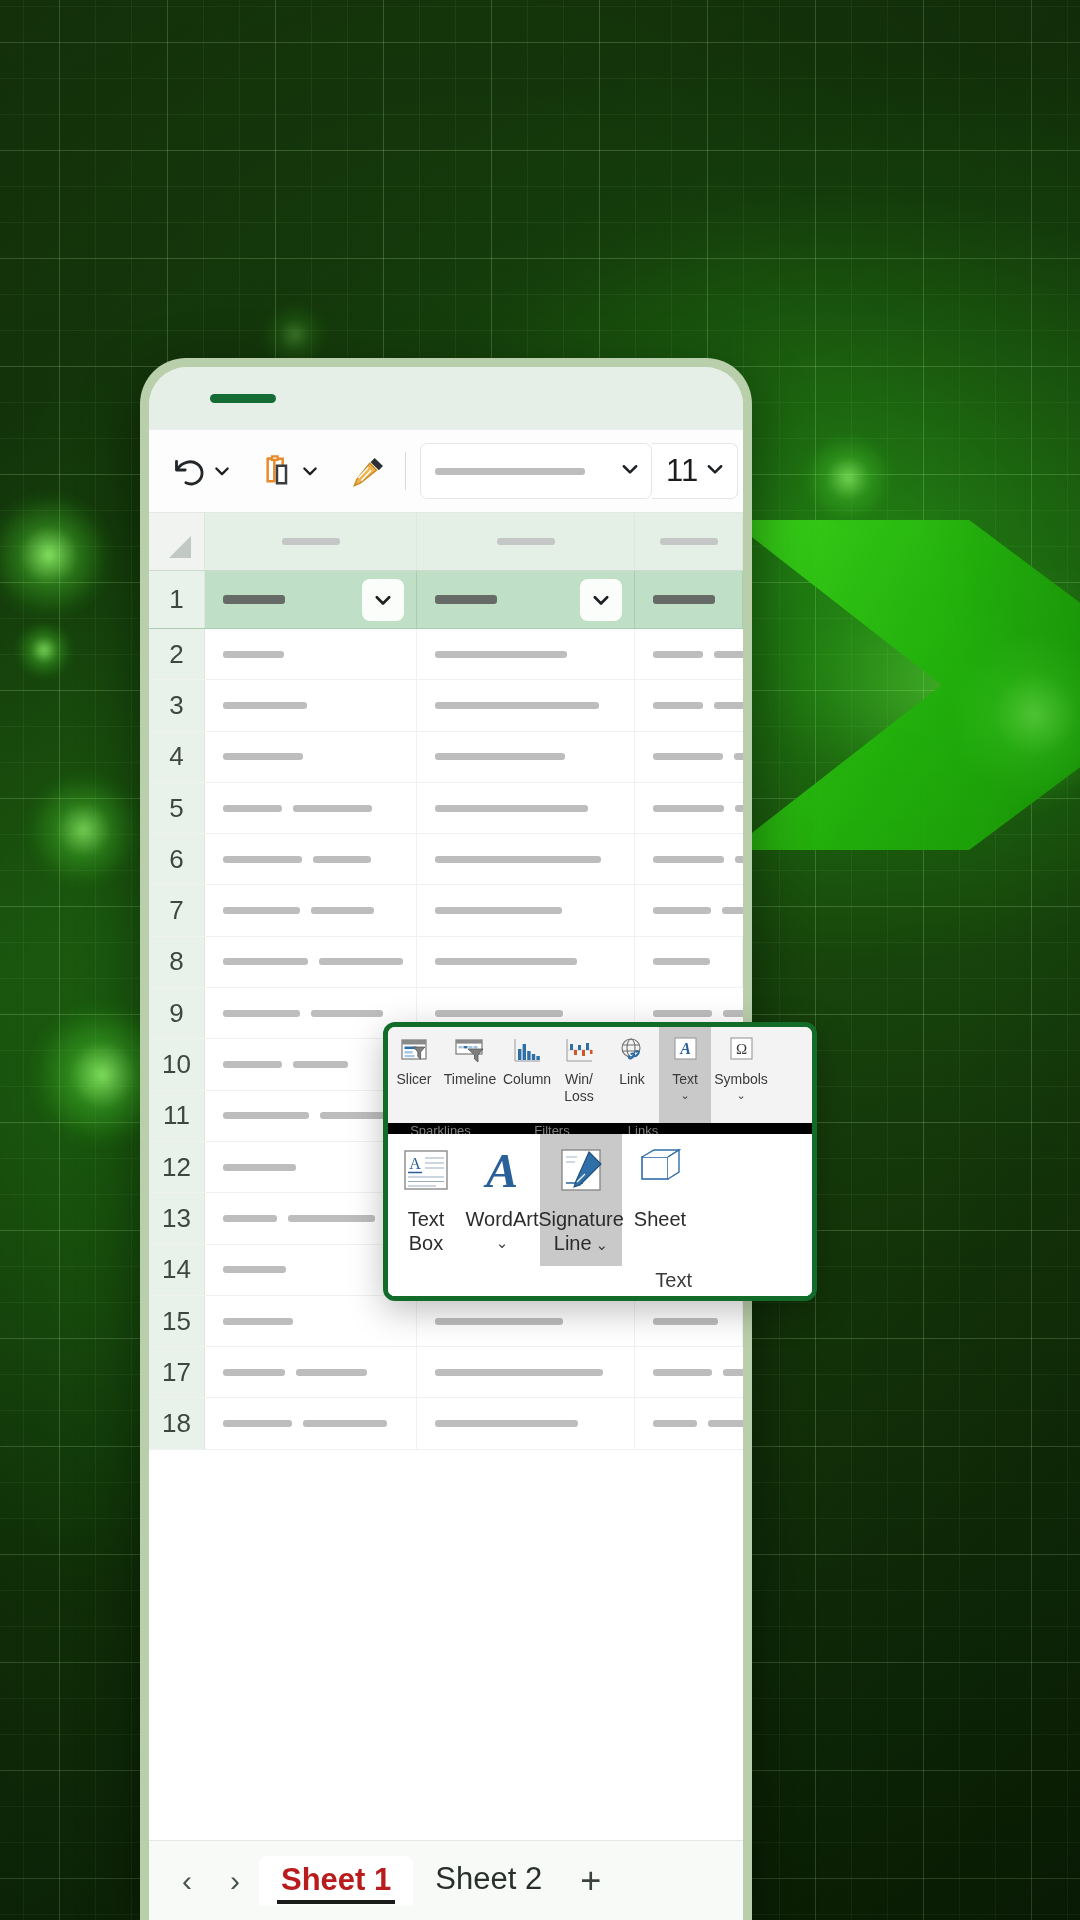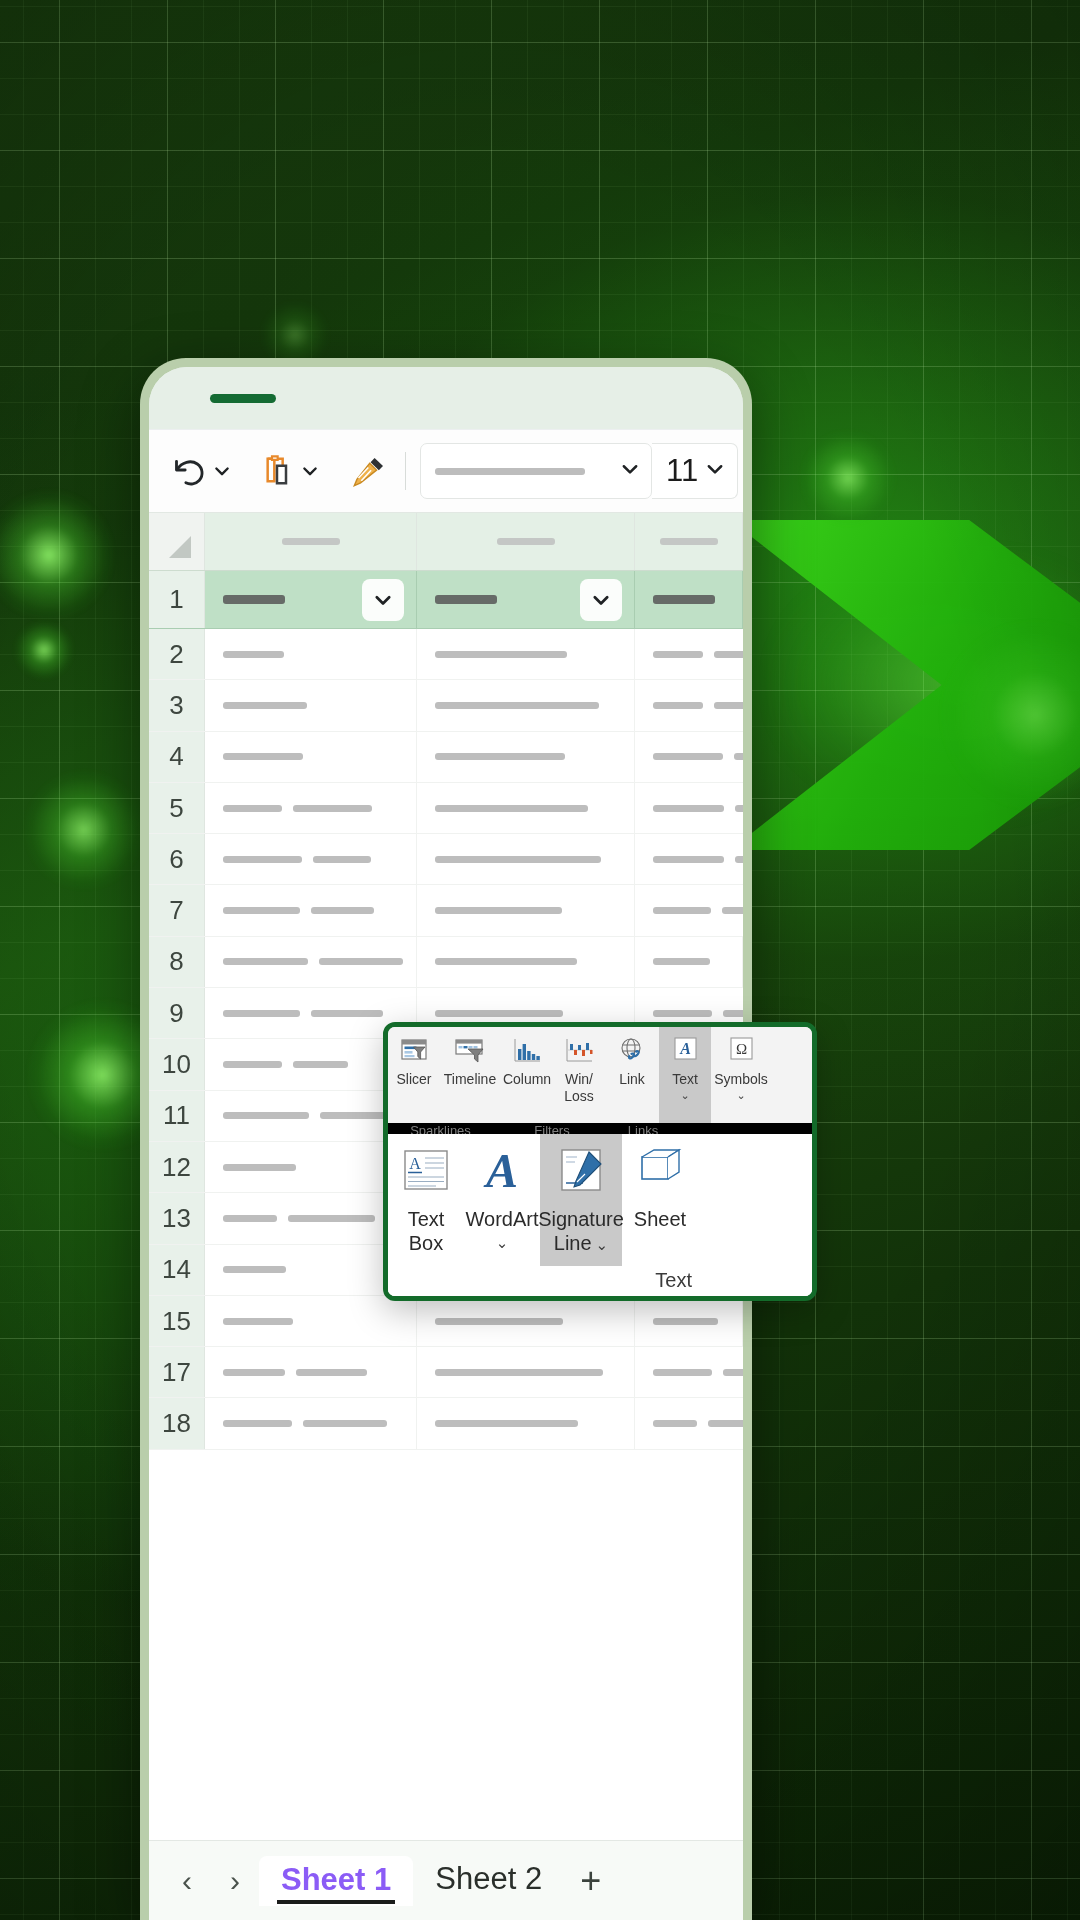--- a/index.html
+++ b/index.html
@@ -206,21 +206,21 @@
     width: 48px; height: 56px;
     display: flex; align-items: center; justify-content: center;
     font-size: 30px; color: #4a524c;
   }
   .sheet-tab {
     font-size: 31px; color: #2a2f2b;
     padding: 6px 22px 10px 22px;
     position: relative; white-space: nowrap;
   }
   .sheet-tab.active {
-    font-weight: 700; color: #8b5cf6;
+    font-weight: 700; color: #b91c1c;
     background: #ffffff; border-radius: 8px 8px 0 0;
     padding-bottom: 8px;
   }
   .sheet-tab.active::after {
     content: ""; position: absolute; left: 18px; right: 18px; bottom: 2px;
     height: 4px; background: #1b1d1b;
   }
   .addbtn { font-size: 36px; color: #3b423d; padding: 0 16px; line-height: 1; }
 
   

